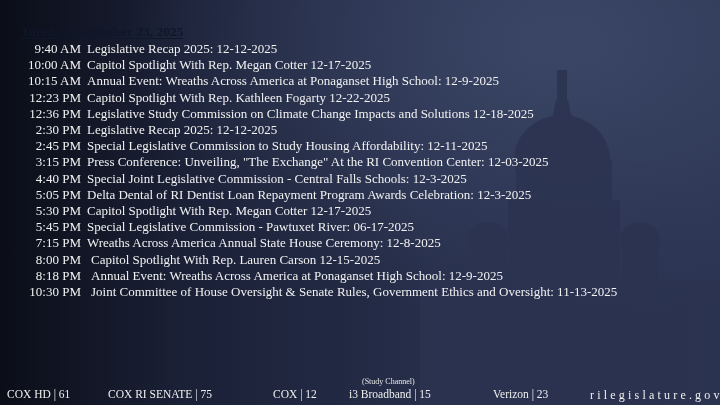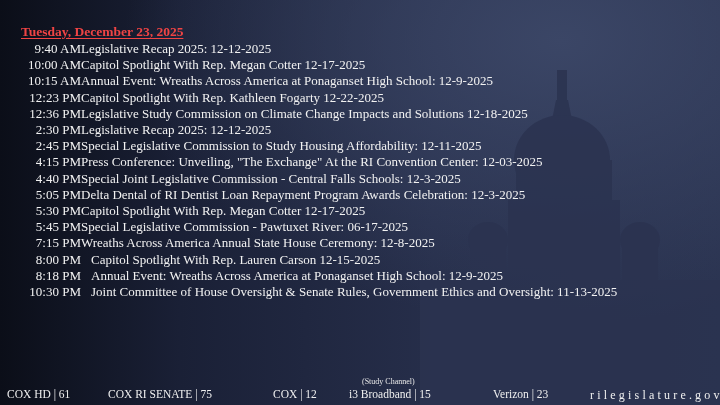--- a/index.html
+++ b/index.html
@@ -12,26 +12,26 @@
       linear-gradient(90deg, #0b0e18 0%, #1a2036 25%, #262e4a 60%, #2a3350 100%);
   }
   .capitol {
     position: absolute; left: 0; top: 0; width: 720px; height: 405px;
     pointer-events: none;
   }
   .schedule {
     position: absolute; left: 21px; top: 24px;
   }
   .date-heading {
-    font-weight: bold; font-size: 13.5px; color: #ef4444;
+    font-weight: bold; font-size: 13.5px; color: #0f172a;
     text-decoration: underline; text-underline-offset: 2px;
     line-height: 16px; margin-bottom: 1px;
   }
   .row { display: flex; font-size: 13px; line-height: 16.2px; white-space: nowrap; }
-  .time { width: 60px; text-align: right; }
+  .time { width: 60px; text-align: right; padding-right: 6px; }
   .time.wide { padding-right: 10px; }
   .footer-item {
     position: absolute; font-size: 11.5px; top: 388px; color: #f0f0f0; white-space: nowrap;
   }
   .footer-note { position: absolute; font-size: 8px; top: 377px; left: 362px; color: #e8e8e8; }
   .site { position: absolute; top: 388px; left: 590px; font-size: 12px; letter-spacing: 3.2px; color: #f0f0f0; }
 </style>
 </head>
 <body>
 
@@ -74,21 +74,21 @@
     </div>
   <div class="row">
       <span class="time">2:30 PM</span>
       <span>Legislative Recap 2025: 12-12-2025</span>
     </div>
   <div class="row">
       <span class="time">2:45 PM</span>
       <span>Special Legislative Commission to Study Housing Affordability: 12-11-2025</span>
     </div>
   <div class="row">
-      <span class="time">4:15 PM</span>
+      <span class="time">3:15 PM</span>
       <span>Press Conference: Unveiling, "The Exchange" At the RI Convention Center: 12-03-2025</span>
     </div>
   <div class="row">
       <span class="time">4:40 PM</span>
       <span>Special Joint Legislative Commission - Central Falls Schools: 12-3-2025</span>
     </div>
   <div class="row">
       <span class="time">5:05 PM</span>
       <span>Delta Dental of RI Dentist Loan Repayment Program Awards Celebration: 12-3-2025</span>
     </div>

